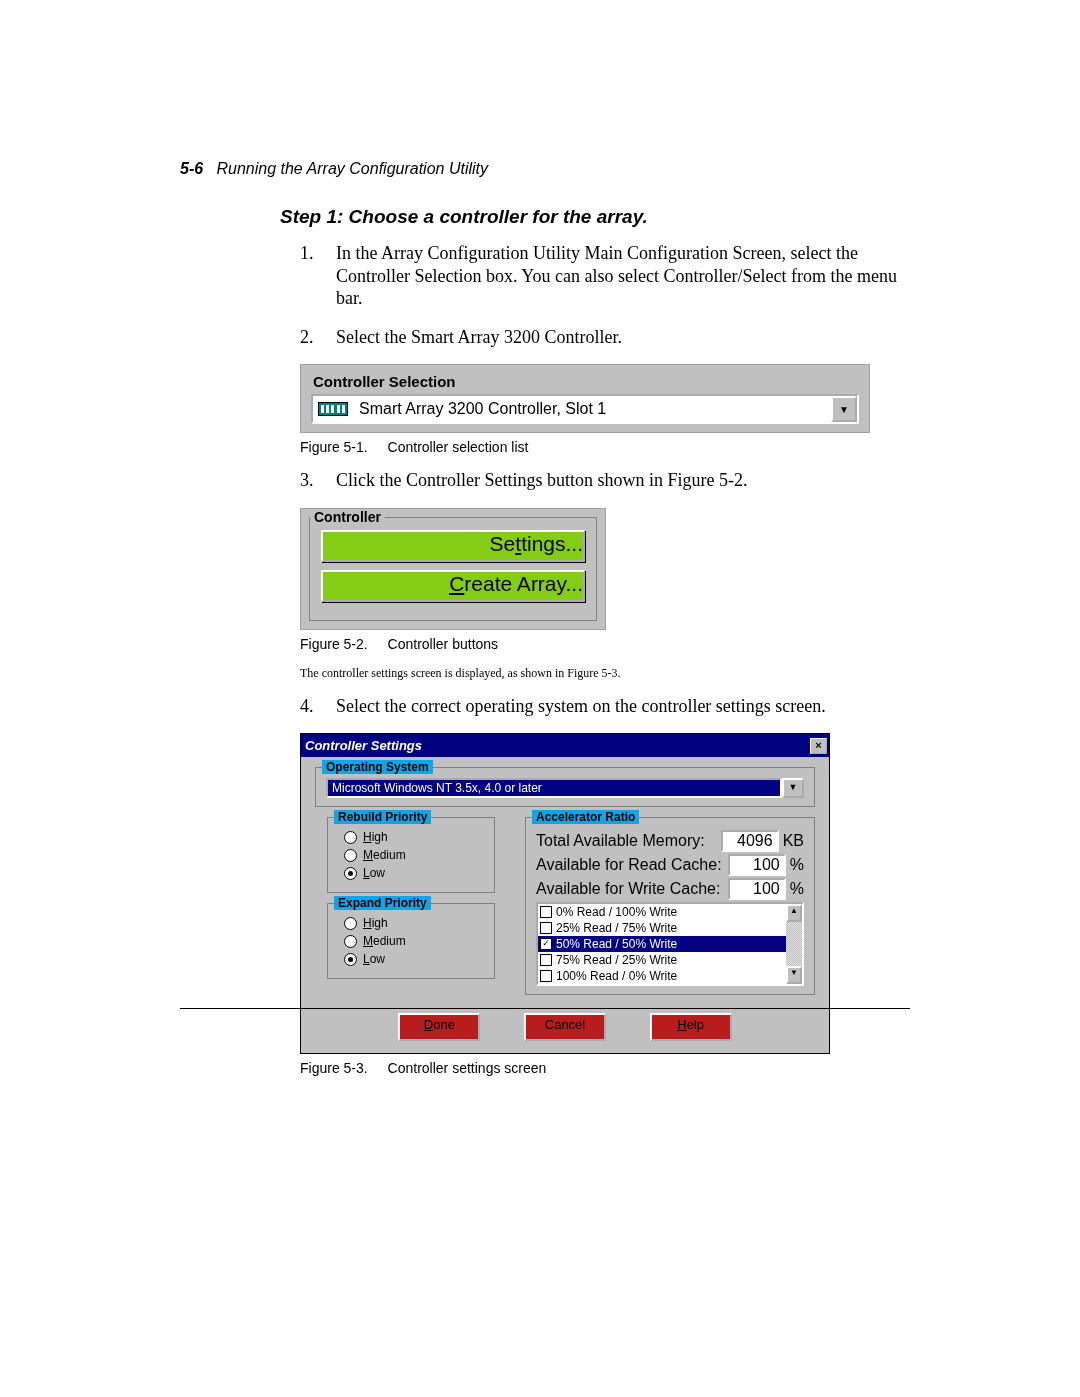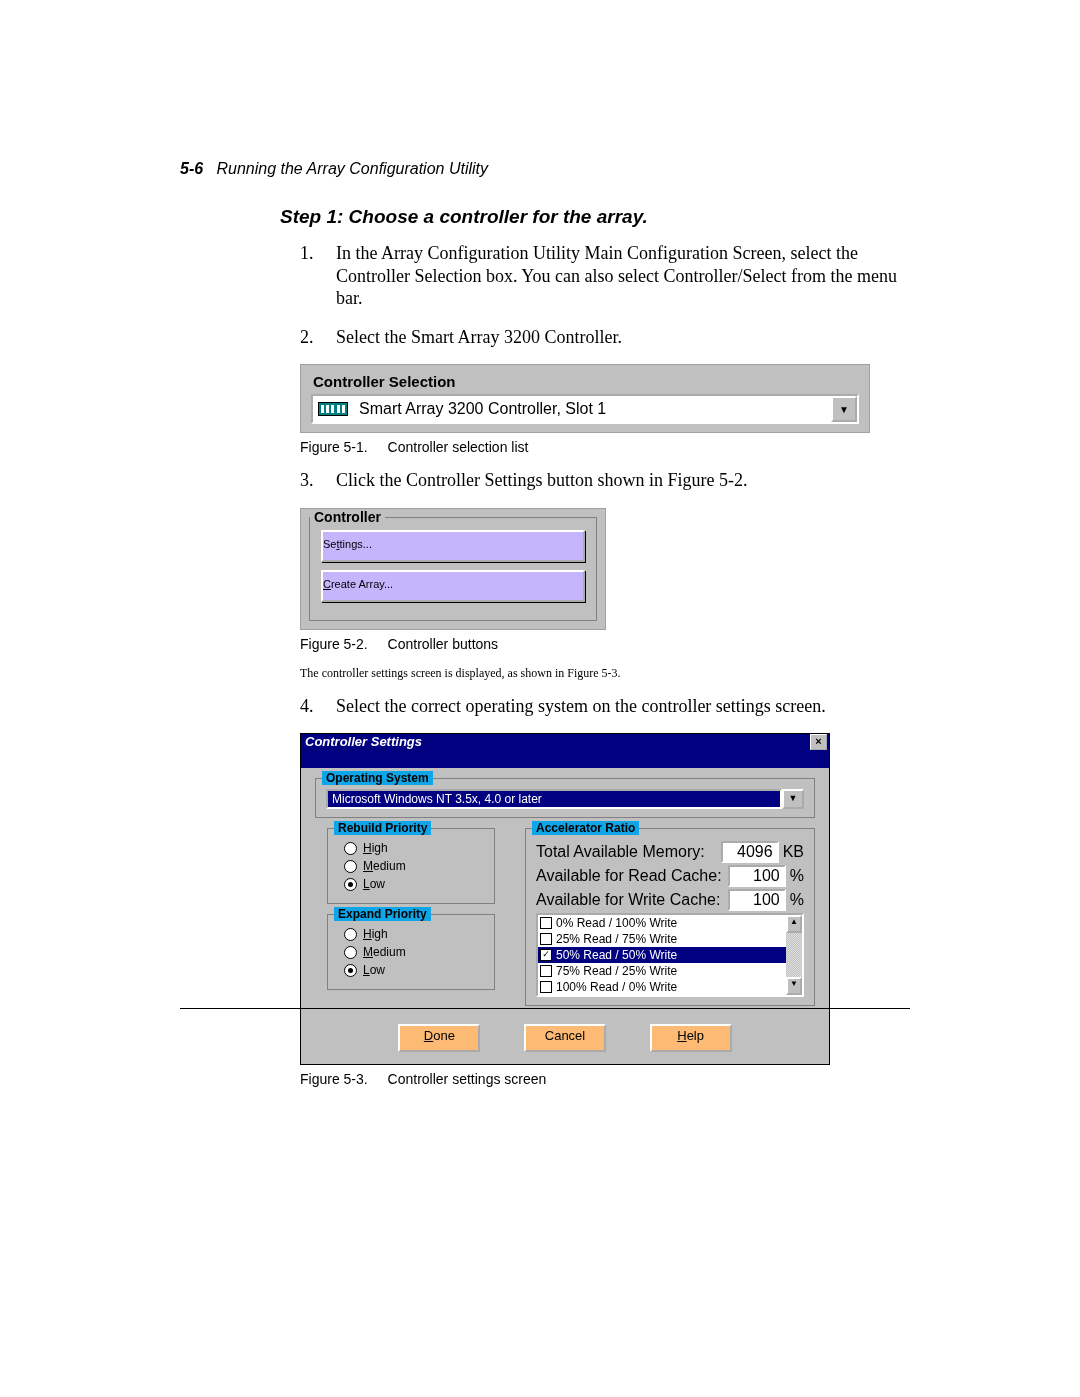--- a/index.html
+++ b/index.html
@@ -116,44 +116,45 @@
     background: #c0c0c0;
     padding: 0 4px;
     font-weight: bold;
     font-size: 14px;
   }
   .win-btn {
     display: block;
     width: 260px;
     height: 28px;
     margin: 0 auto 8px auto;
-    background: #c4b5fd;
+    background: #84cc16;
     border: 2px outset #fff;
-    font-size: 11px;
-    text-align: left;
+    font-size: 21px;
+    text-align: right;
     line-height: 24px;
     box-shadow: 1px 1px 0 #000;
   }
   .win-btn .ul { text-decoration: underline; }
 
   
   .fig3 {
     margin-left: 120px;
     width: 530px;
     font-family: Arial, Helvetica, sans-serif;
     font-size: 13px;
     box-sizing: border-box;
     border: 1px solid #000;
   }
   .dlg-title {
     background: #000080;
     color: #fff;
     display: flex;
     justify-content: space-between;
-    height: 34px;
+    align-items: center;
+    height: 23px;
     padding: 0 2px 0 4px;
     font-style: italic;
     font-weight: bold;
     font-size: 13px;
   }
   .close-x {
     width: 15px; height: 14px;
     background: #c0c0c0;
     border: 1px outset #fff;
     color: #000;
@@ -224,21 +225,21 @@
   .li.selected { background: #000080; color: #fff; }
   .chk { width: 10px; height: 10px; border: 1px solid #000; background: #fff; font-size: 9px; line-height: 9px; text-align: center; color:#000; }
   .scrollbar { width: 16px; background: #c0c0c0; display: flex; flex-direction: column; }
   .sb-btn { height: 14px; border: 2px outset #fff; text-align: center; font-size: 8px; line-height: 10px; }
   .sb-track { flex: 1; background: repeating-conic-gradient(#c0c0c0 0% 25%, #e0e0e0 0% 50%) 0/2px 2px; }
   .btn-row { text-align: center; margin-top: 8px; }
   .dlg-btn {
     display: inline-block;
     width: 78px;
     height: 24px;
-    background: #fdba74;
+    background: #b91c1c;
     border: 2px outset #fff;
     font-size: 13px;
     line-height: 20px;
     margin: 0 20px;
     text-align:center;
   }
   .dlg-btn .ul { text-decoration: underline; }
   .ul { text-decoration: underline; }
 </style>
 </head>

